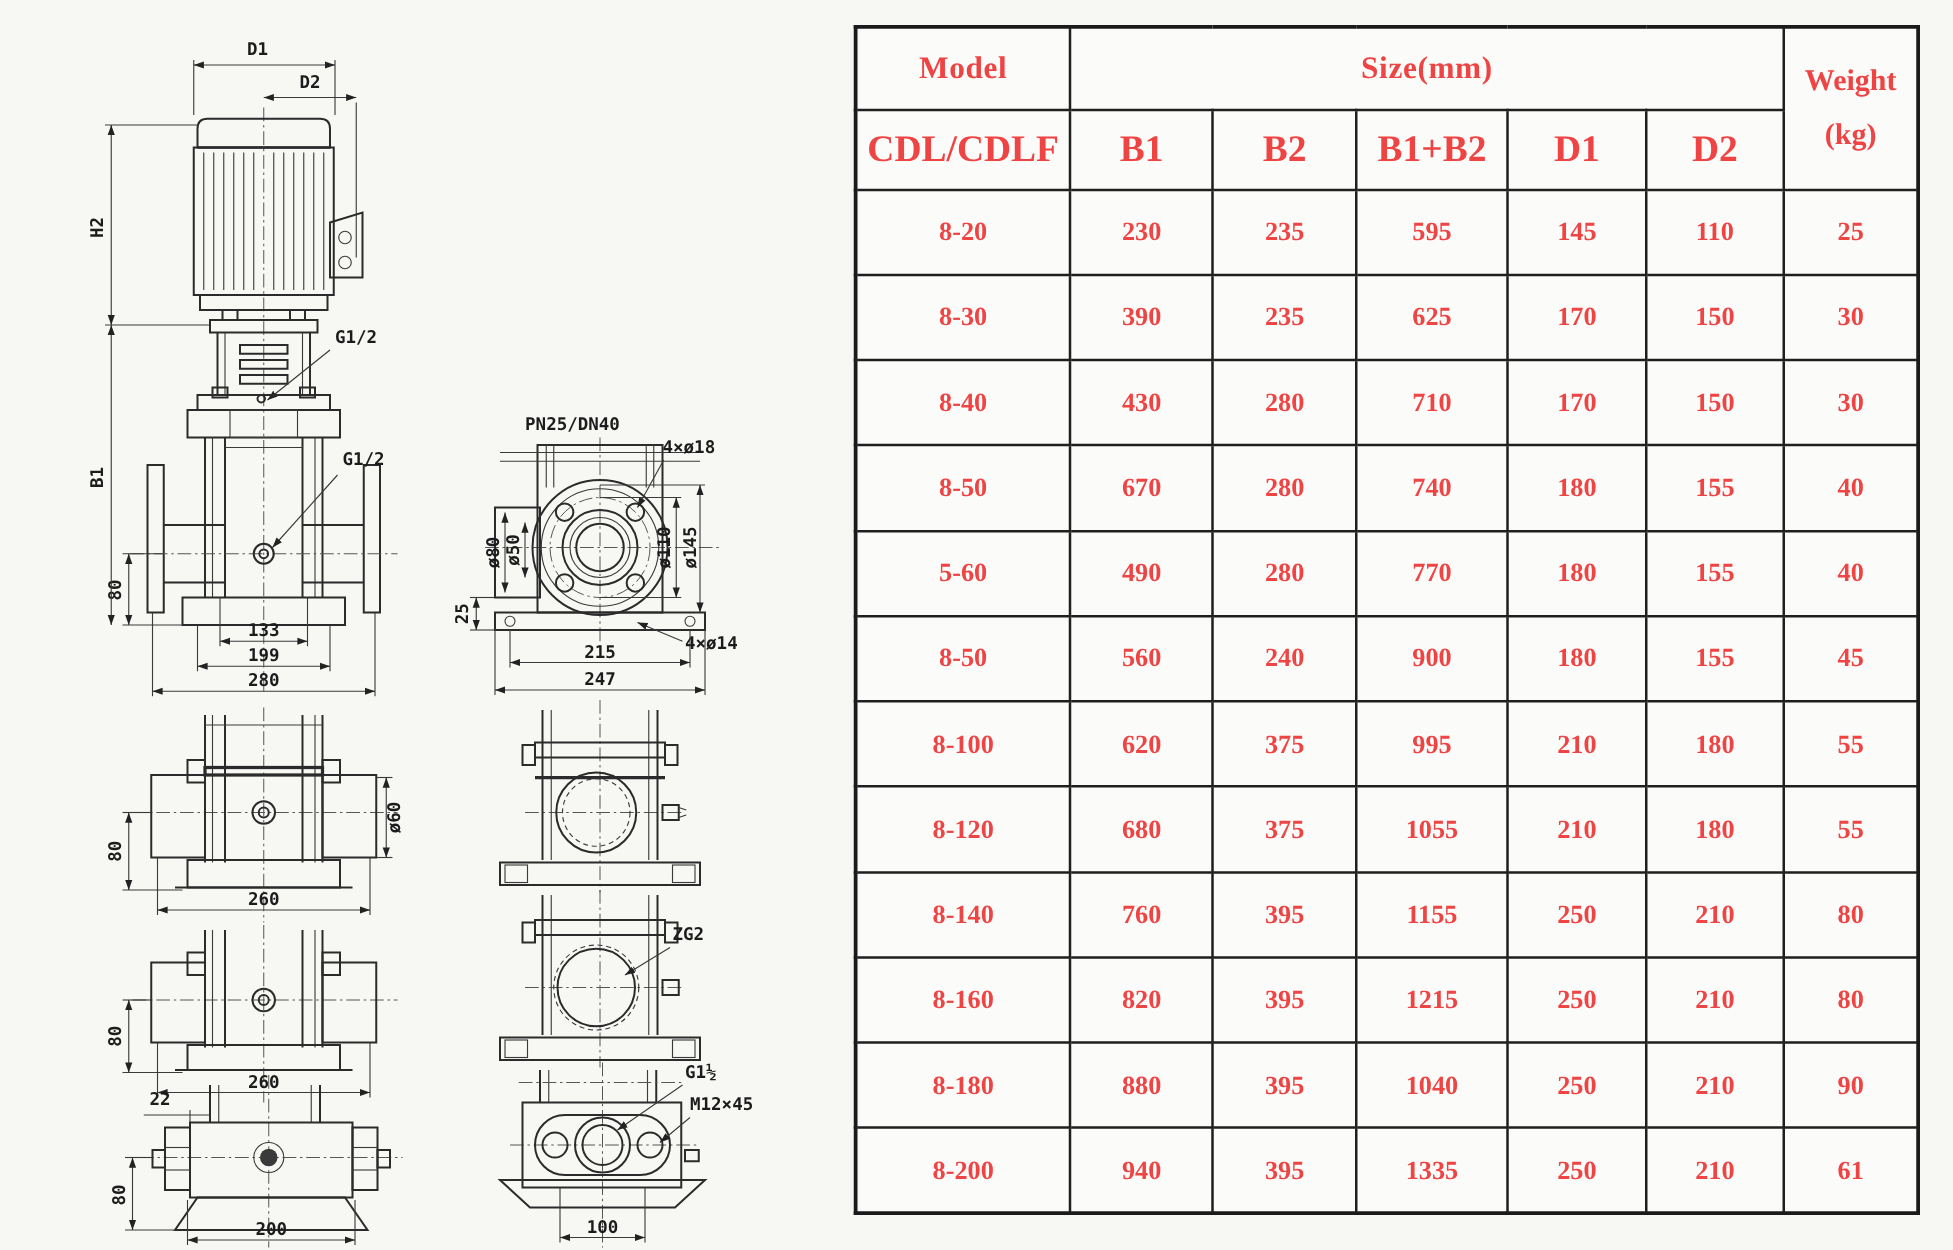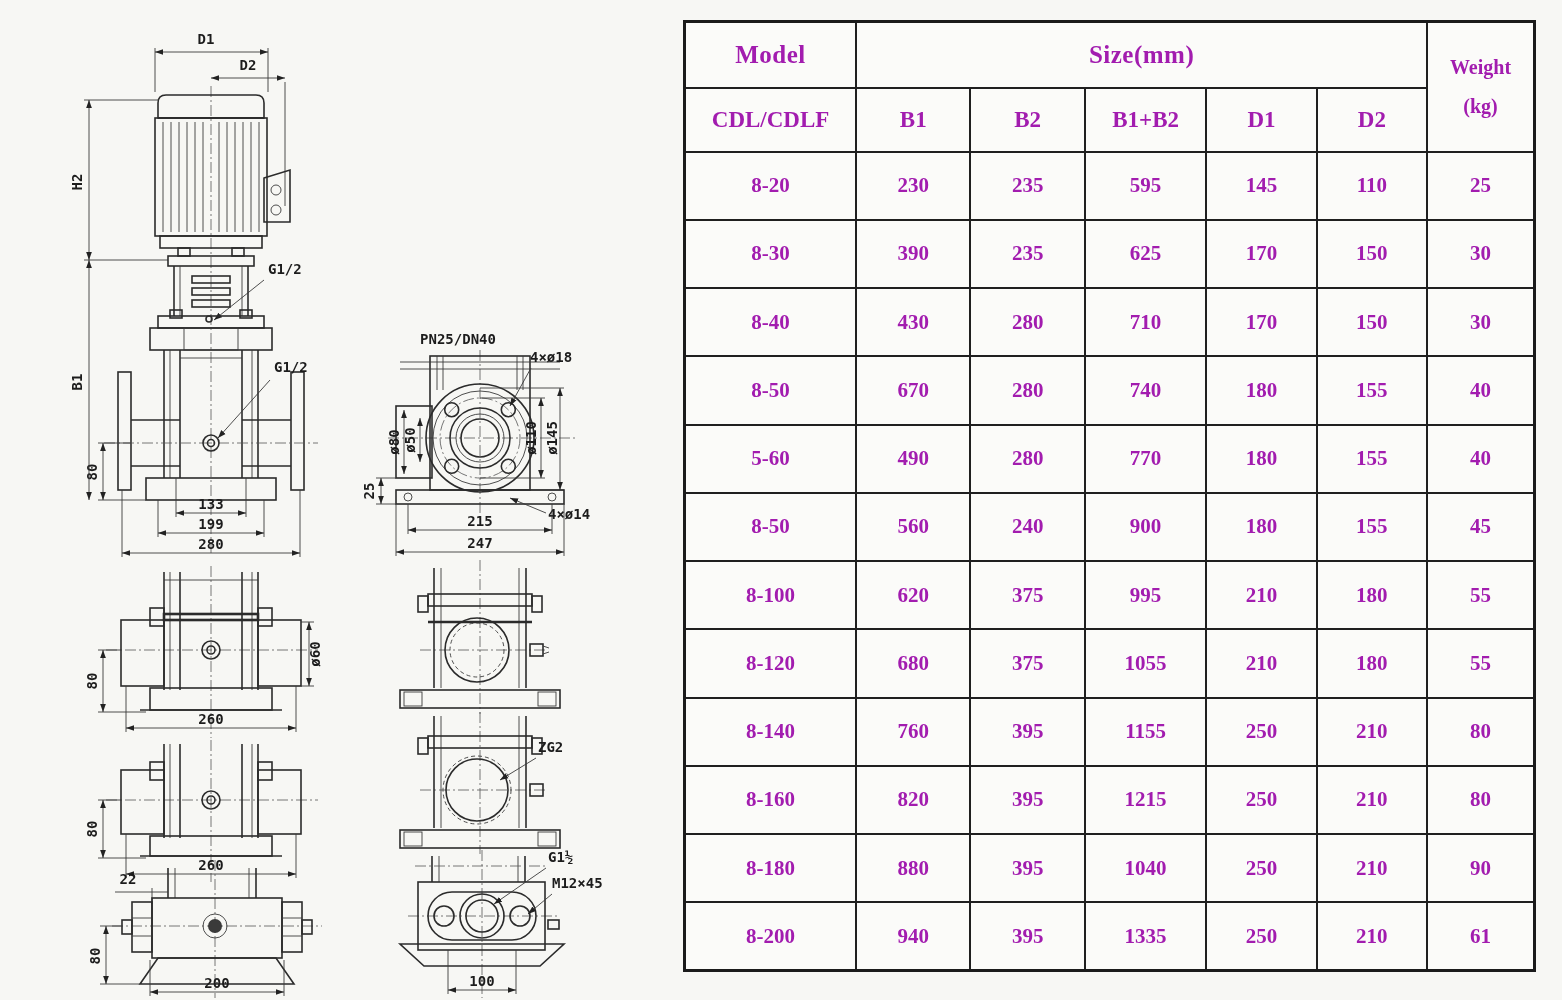--- a/index.html
+++ b/index.html
@@ -1,38 +1,38 @@
 <!DOCTYPE html>
 <html><head>
 <meta charset="utf-8">
 <style>
   html,body{margin:0;padding:0;}
   body{background:#f7f7f4;}
   .stage{position:relative;width:1562px;height:1000px;background:#f7f7f4;overflow:hidden;
-         font-family:"Liberation Serif", serif;color:#a21caf;}
+         font-family:"Liberation Serif", serif;color:#ef4444;}
   
   .drawing{position:absolute;left:0;top:0;}
   .ol{stroke:#2b2b2b;fill:none;stroke-width:1.6;}
   .ol2{stroke:#2b2b2b;fill:none;stroke-width:2.6;}
   .tl{stroke:#3a3a3a;fill:none;stroke-width:0.9;}
   .cl{stroke:#555;fill:none;stroke-width:0.8;stroke-dasharray:11 3 2 3;}
   .dash{stroke:#3a3a3a;fill:none;stroke-width:0.9;stroke-dasharray:4 3;}
   .lbl{font:bold 14px "DejaVu Sans Mono", monospace;fill:#1c1c1c;}
   
   .table-wrap{position:absolute;left:683px;top:20px;width:853px;height:952px;}
   table.spec{border-collapse:collapse;table-layout:fixed;width:100%;height:100%;
              background:#fbfbf9;border:3px solid #1b1b1b;}
   table.spec th, table.spec td{border:2px solid #1f1f1f;text-align:center;vertical-align:middle;
              font-weight:bold;padding:0;}
   tr.h1{height:66px;} tr.h2row{height:64px;}
   tr.datarow{height:68px;}
   th.big{font-size:25px;letter-spacing:0.5px;}
-  th.sub{font-size:23px;}
+  th.sub{font-size:30px;}
   td.cell{font-size:21px;}
-  th.wt{font-size:20px;}
+  th.wt{font-size:24px;}
   .wt-inner{display:flex;flex-direction:column;align-items:center;justify-content:center;gap:16px;}
 </style>
 </head>
 <body>
 
 <div class="stage">
 
   <svg class="drawing" width="680" height="1000" viewBox="0 0 680 1000">
     <defs>
       <marker id="ae" markerWidth="10" markerHeight="8" refX="9" refY="4" orient="auto">

